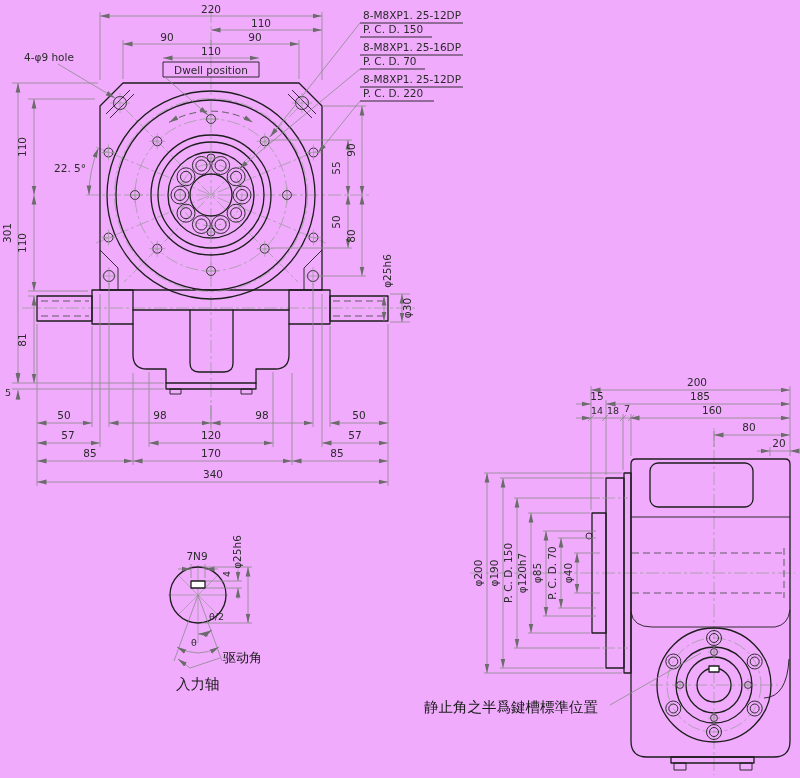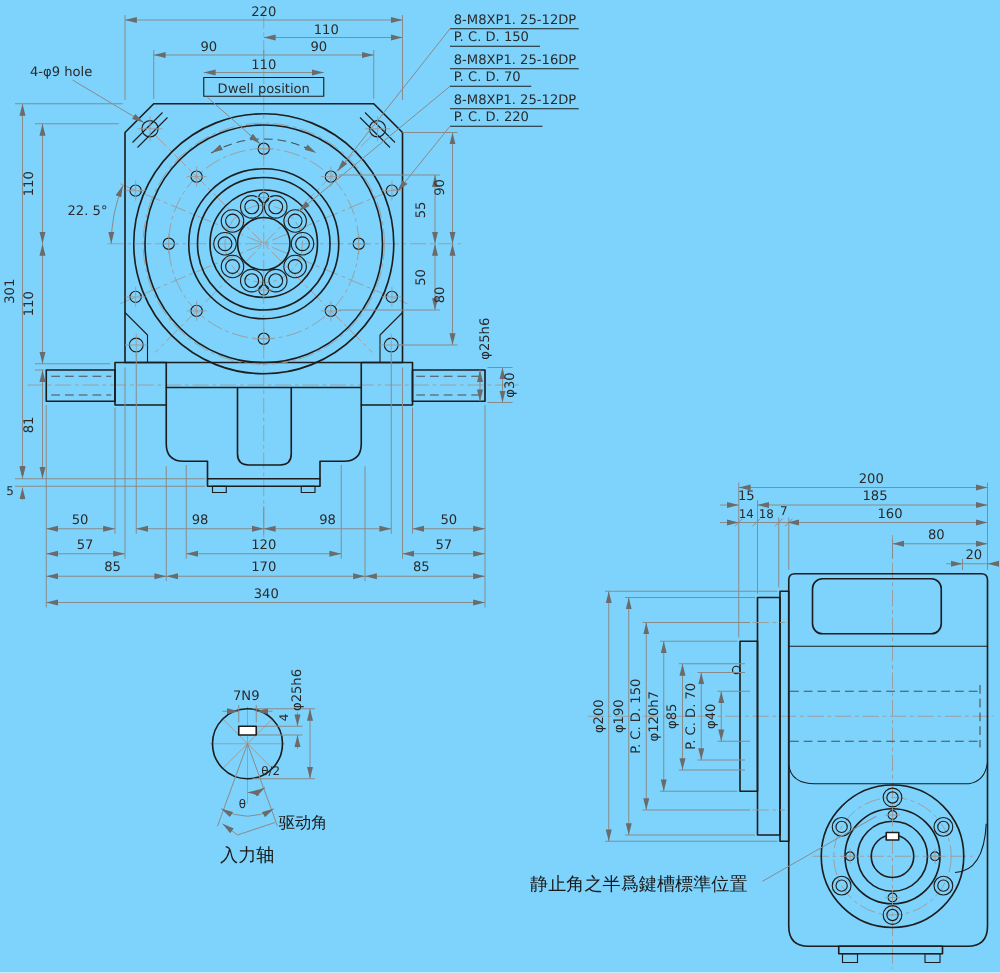--- a/index.html
+++ b/index.html
@@ -1,16 +1,16 @@
 <!DOCTYPE html>
 <html><head>
 <meta charset="utf-8">
 <style>
   html,body{margin:0;padding:0;background:#fff;}
-  .stage{width:800px;height:778px;position:relative;background:#7dd3fc;overflow:hidden;}
+  .stage{width:800px;height:778px;position:relative;background:#f0abfc;overflow:hidden;}
   svg{display:block;}
   .o1{stroke:#1d1d1d;stroke-width:1.3;fill:none;stroke-linejoin:round;stroke-linecap:round;}
   .o2{stroke:#1d1d1d;stroke-width:0.9;fill:none;stroke-linejoin:round;}
   .dim{stroke:#8a8a8a;stroke-width:0.8;fill:none;}
   .cl{stroke:#9c9c9c;stroke-width:0.75;fill:none;stroke-dasharray:13 3 3 3;}
   .hd{stroke:#4d4d4d;stroke-width:0.85;fill:none;stroke-dasharray:7 4;}
   .thin{stroke:#999;stroke-width:0.7;fill:none;}
   .wf{fill:#fff;}
   text.d{font:10.5px "DejaVu Sans","Liberation Sans",sans-serif;fill:#2a2a2a;}
   text.s{font:9.5px "DejaVu Sans","Liberation Sans",sans-serif;fill:#2a2a2a;}

